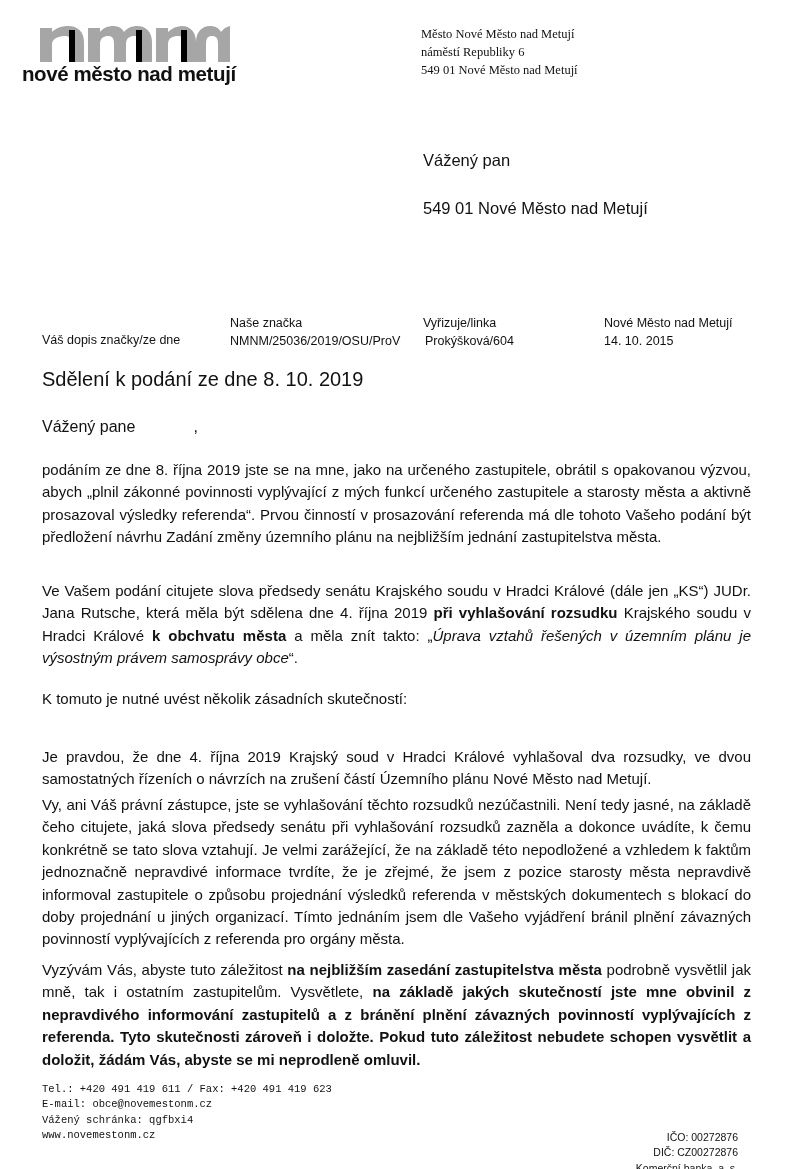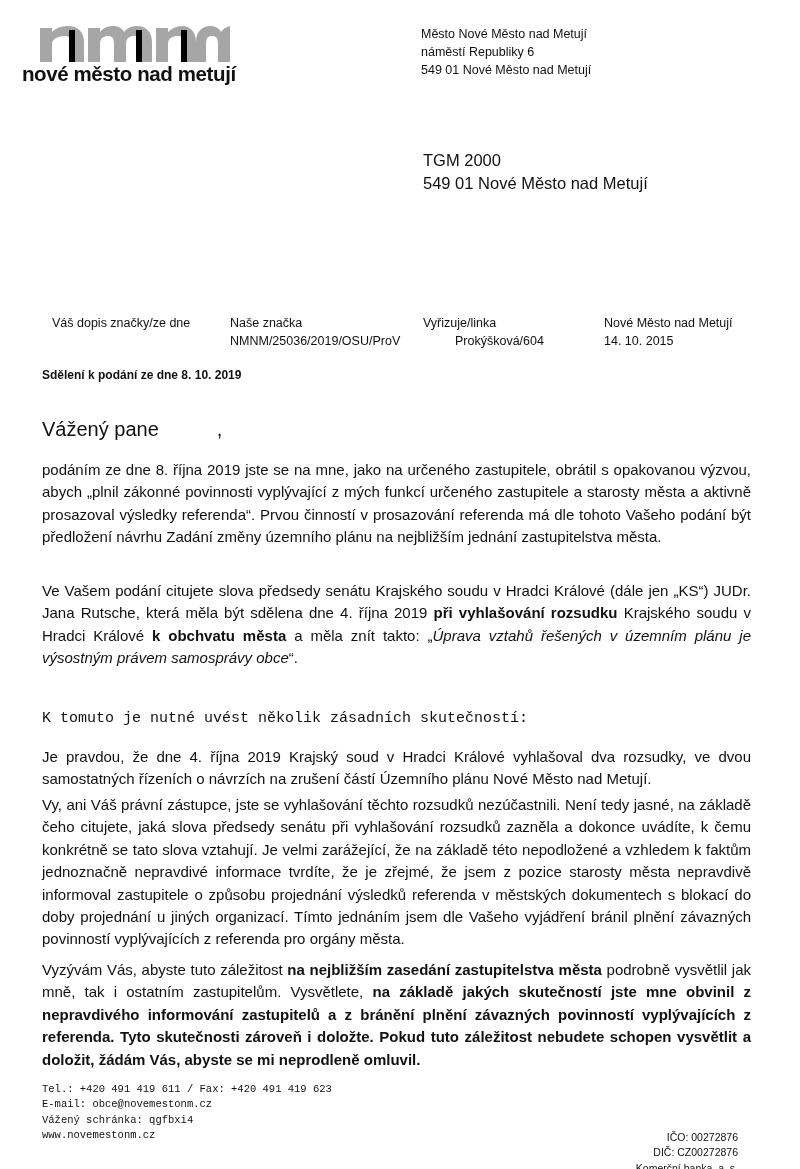--- a/index.html
+++ b/index.html
@@ -42,20 +42,21 @@
       color: #111;
       white-space: nowrap;
     }
 
     
     .sender {
       left: 421px;
       top: 25px;
       font-size: 12.5px;
       line-height: 18px;
+      font-family: Liberation Serif, serif;
     }
     .sender div { white-space: nowrap; }
 
     
     .recipient {
       left: 423px;
       top: 149px;
       font-size: 16.5px;
     }
     .recipient .salutation-line { height: 48px; line-height: 22px; }
@@ -69,30 +70,29 @@
       font-size: 12.5px;
       line-height: 18px;
     }
     .ref-col { position: absolute; top: 0; white-space: nowrap; }
     .ref-col div { white-space: nowrap; }
 
     
     .subject {
       left: 42px;
       top: 368px;
-      font-size: 12px;
+      font-size: 20px;
       white-space: nowrap;
-      font-weight: bold;
     }
 
     
     .greeting {
       left: 42px;
       top: 418px;
-      font-size: 20px;
+      font-size: 16px;
       white-space: nowrap;
     }
     .greeting .gap { display: inline-block; width: 58px; }
 
     
     .body-text {
       left: 42px;
       width: 709px;
       font-size: 15px;
       line-height: 22.4px;
@@ -139,52 +139,52 @@
   <div class="logo-text">nové město nad metují</div>
 </div>
 
 <div class="abs sender">
   <div>Město Nové Město nad Metují</div>
   <div>náměstí Republiky 6</div>
   <div>549 01 Nové Město nad Metují</div>
 </div>
 
 <div class="abs recipient">
-  <div class="line">TGM 2000</div>
+  <div class="salutation-line">Vážený pan</div>
   <div class="line">549 01 Nové Město nad Metují</div>
 </div>
 
 <div class="abs refs">
-  <div class="ref-col" style="left:10px;">
+  <div class="ref-col" style="left:0;margin-top:17px;">
     <div>Váš dopis značky/ze dne</div>
     <div></div>
   </div>
   <div class="ref-col" style="left:188px;">
     <div>Naše značka</div>
     <div>NMNM/25036/2019/OSU/ProV</div>
   </div>
   <div class="ref-col" style="left:378px;">
     <div style="padding-left:3px;">Vyřizuje/linka</div>
-    <div style="padding-left:5px;margin-left:30px;">Prokýšková/604</div>
+    <div style="padding-left:5px;">Prokýšková/604</div>
   </div>
   <div class="ref-col" style="left:562px;">
     <div>Nové Město nad Metují</div>
     <div>14. 10. 2015</div>
   </div>
 </div>
 
 <div class="abs subject">Sdělení k podání ze dne 8. 10. 2019</div>
 
 <div class="abs greeting"><span>Vážený pane</span><span class="gap"></span><span>,</span></div>
 
 <div class="abs body-text" style="top:459px;">podáním ze dne 8. října 2019 jste se na mne, jako na určeného zastupitele, obrátil s opakovanou výzvou, abych „plnil zákonné povinnosti vyplývající z mých funkcí určeného zastupitele a starosty města a aktivně prosazoval výsledky referenda“. Prvou činností v prosazování referenda má dle tohoto Vašeho podání být předložení návrhu Zadání změny územního plánu na nejbližším jednání zastupitelstva města.</div>
 
 <div class="abs body-text" style="top:580px;"><span>Ve Vašem podání citujete slova předsedy senátu Krajského soudu v Hradci Králové (dále jen „KS“) JUDr. Jana Rutsche, která měla být sdělena dne 4. října 2019 </span><b>při vyhlašování rozsudku</b><span> Krajského soudu v Hradci Králové </span><b>k obchvatu města</b><span> a měla znít takto: „</span><i>Úprava vztahů řešených v územním plánu je výsostným právem samosprávy obce</i><span>“.</span></div>
 
-<div class="abs body-text" style="top:708px;font-family:Liberation Mono, monospace;">K tomuto je nutné uvést několik zásadních skutečností:</div>
+<div class="abs body-text" style="top:688px;">K tomuto je nutné uvést několik zásadních skutečností:</div>
 
 <div class="abs body-text" style="top:746px;">Je pravdou, že dne 4. října 2019 Krajský soud v Hradci Králové vyhlašoval dva rozsudky, ve dvou samostatných řízeních o návrzích na zrušení částí Územního plánu Nové Město nad Metují.</div>
 
 <div class="abs body-text" style="top:794px;">Vy, ani Váš právní zástupce, jste se vyhlašování těchto rozsudků nezúčastnili. Není tedy jasné, na základě čeho citujete, jaká slova předsedy senátu při vyhlašování rozsudků zazněla a dokonce uvádíte, k čemu konkrétně se tato slova vztahují. Je velmi zarážející, že na základě této nepodložené a vzhledem k faktům jednoznačně nepravdivé informace tvrdíte, že je zřejmé, že jsem z pozice starosty města nepravdivě informoval zastupitele o způsobu projednání výsledků referenda v městských dokumentech s blokací do doby projednání u jiných organizací. Tímto jednáním jsem dle Vašeho vyjádření bránil plnění závazných povinností vyplývajících z referenda pro orgány města.</div>
 
 <div class="abs body-text" style="top:959px;"><span>Vyzývám Vás, abyste tuto záležitost </span><b>na nejbližším zasedání zastupitelstva města</b><span> podrobně vysvětlil jak mně, tak i ostatním zastupitelům. Vysvětlete, </span><b>na základě jakých skutečností jste mne obvinil z nepravdivého informování zastupitelů a z bránění plnění závazných povinností vyplývajících z referenda. Tyto skutečnosti zároveň i doložte.  Pokud tuto záležitost nebudete schopen vysvětlit a doložit, žádám Vás, abyste se mi neprodleně omluvil.</b></div>
 
 <div class="abs footer-left">
   <div>Tel.: +420 491 419 611 / Fax: +420 491 419 623</div>
   <div>E-mail: obce@novemestonm.cz</div>

